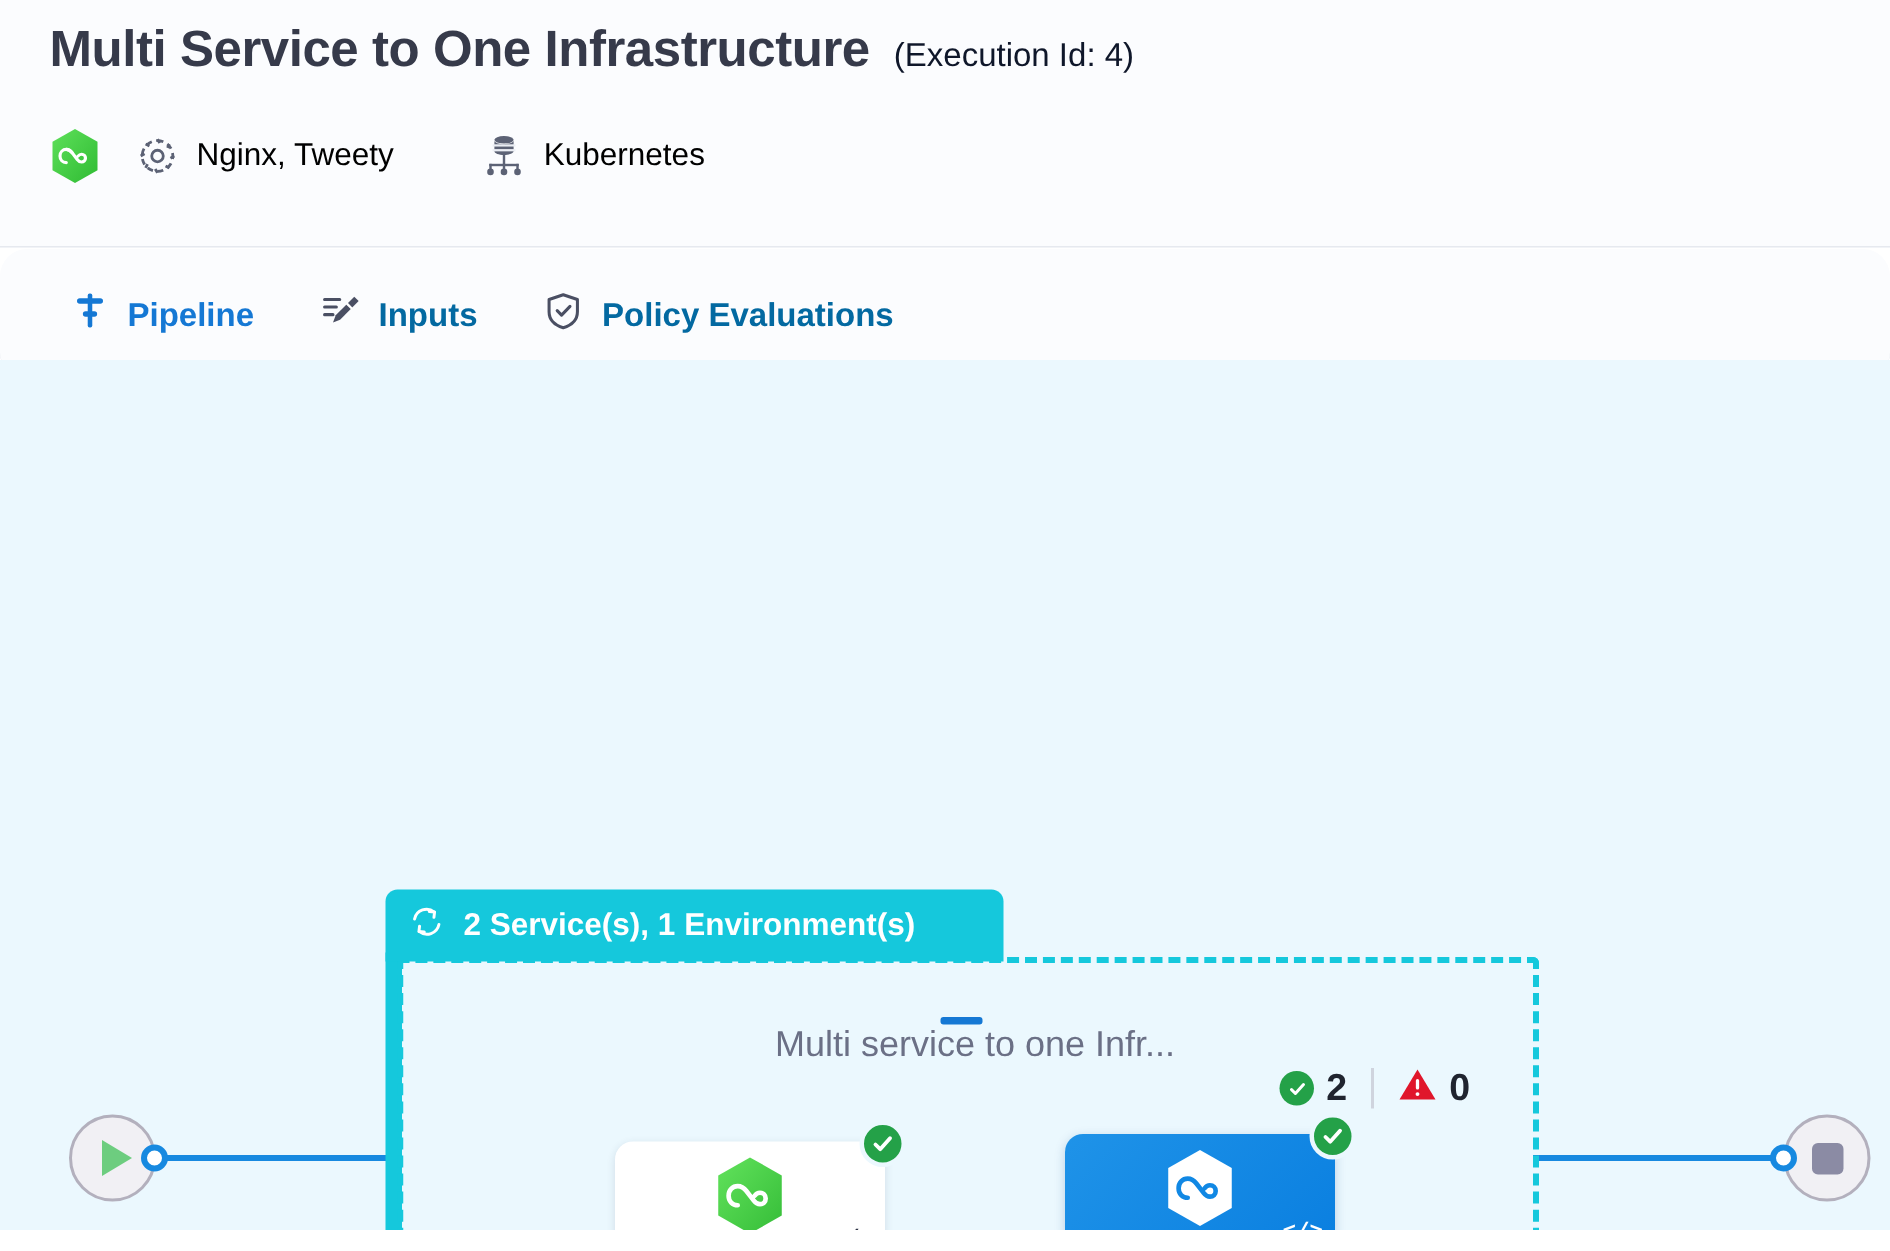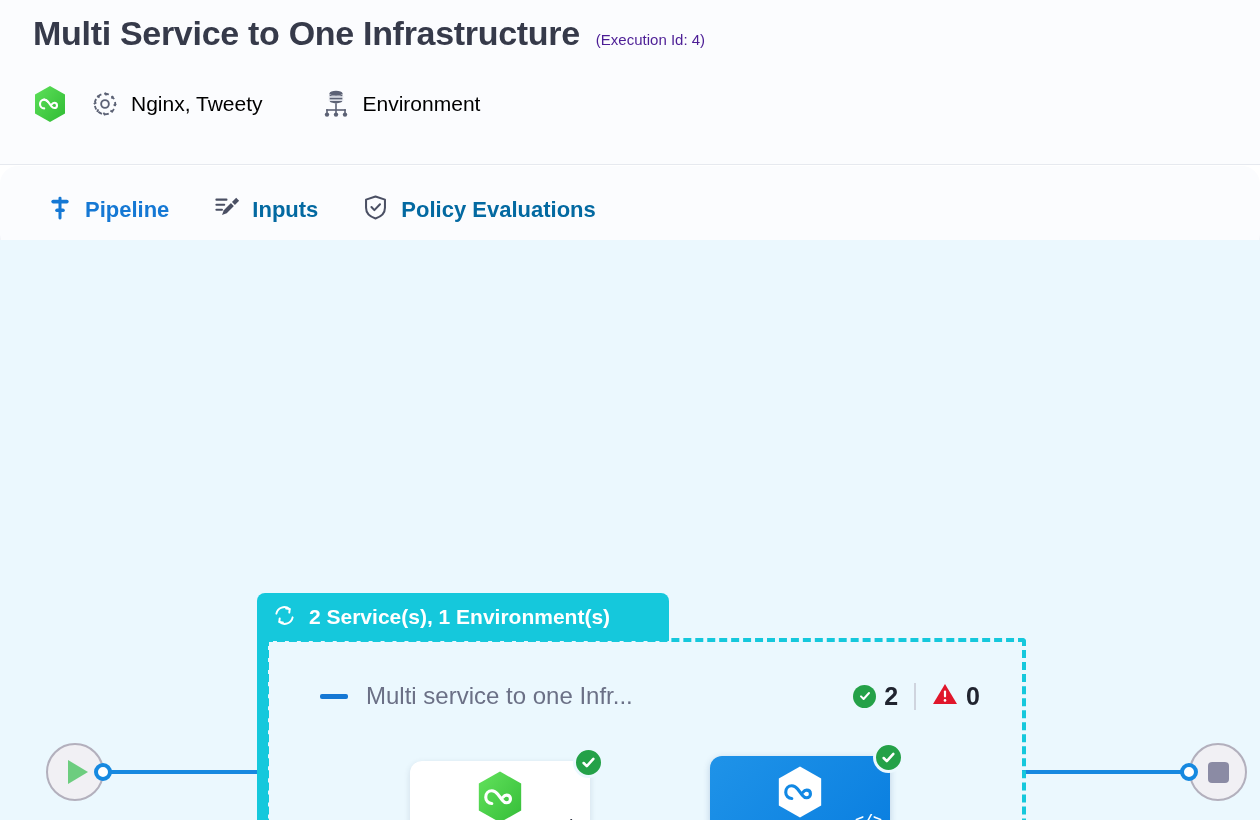--- a/index.html
+++ b/index.html
@@ -20,21 +20,21 @@
   }
   .title-row {
     position: absolute; left: 33px; top: 14px;
     display: flex; align-items: baseline; gap: 16px;
   }
   .page-title {
     font-size: 34px; font-weight: bold; color: #363a4a;
     letter-spacing: -0.3px; white-space: nowrap;
   }
   .exec-id {
-    font-size: 15px; color: #4c1d95; white-space: nowrap;
+    font-size: 22px; color: #0f172a; white-space: nowrap;
   }
   .meta-row {
     position: absolute; left: 33px; top: 85px;
     display: flex; align-items: center;
   }
   .meta-text {
     font-size: 21px; color: #000000; white-space: nowrap;
   }
   .gear-ico { margin-left: 24px; margin-right: 12px; display: flex; }
   .k8s-ico  { margin-left: 60px; margin-right: 14px; display: flex; }
@@ -137,21 +137,21 @@
     position: absolute; left: 265px; top: 398px;
     width: 761px; height: 393px;
     border: 4px dashed #15c8dc;
     border-radius: 4px;
     background: transparent;
   }
 
   .group-title-row {
     position: absolute; left: 320px; top: 438px;
     width: 660px; height: 36px;
-    display: flex; align-items: center;
+    display: flex; align-items: center; flex-direction: column;
   }
   .collapse-dash {
     width: 28px; height: 5px; border-radius: 2px;
     background: #1578d4; margin-right: 18px;
     cursor: pointer; flex: none;
   }
   .group-name {
     font-size: 24px; color: #6b7086; font-weight: normal;
     white-space: nowrap;
   }
@@ -248,21 +248,21 @@
         <rect x="3.2" y="20.2" width="19.6" height="1.6"></rect>
         <rect x="3.2" y="20.2" width="1.6" height="4"></rect>
         <rect x="21.2" y="20.2" width="1.6" height="4"></rect>
         <circle cx="4" cy="25.6" r="2.2"></circle>
         <circle cx="13" cy="25.6" r="2.2"></circle>
         <circle cx="22" cy="25.6" r="2.2"></circle>
         <rect x="12.2" y="20.2" width="1.6" height="4"></rect>
       </svg>
     </span>
 
-    <span class="meta-text">Environment</span>
+    <span class="meta-text">Kubernetes</span>
   </div>
 </div>
 
 <div class="tabbar">
 
   <div class="tab active">
     <span>
       <svg width="26" height="26" viewBox="0 0 24 24" fill="#1578d4">
         <rect x="10.6" y="1.5" width="2.8" height="21" rx="1.2"></rect>
         <rect x="4" y="4.4" width="16" height="3.4" rx="1.7"></rect>

